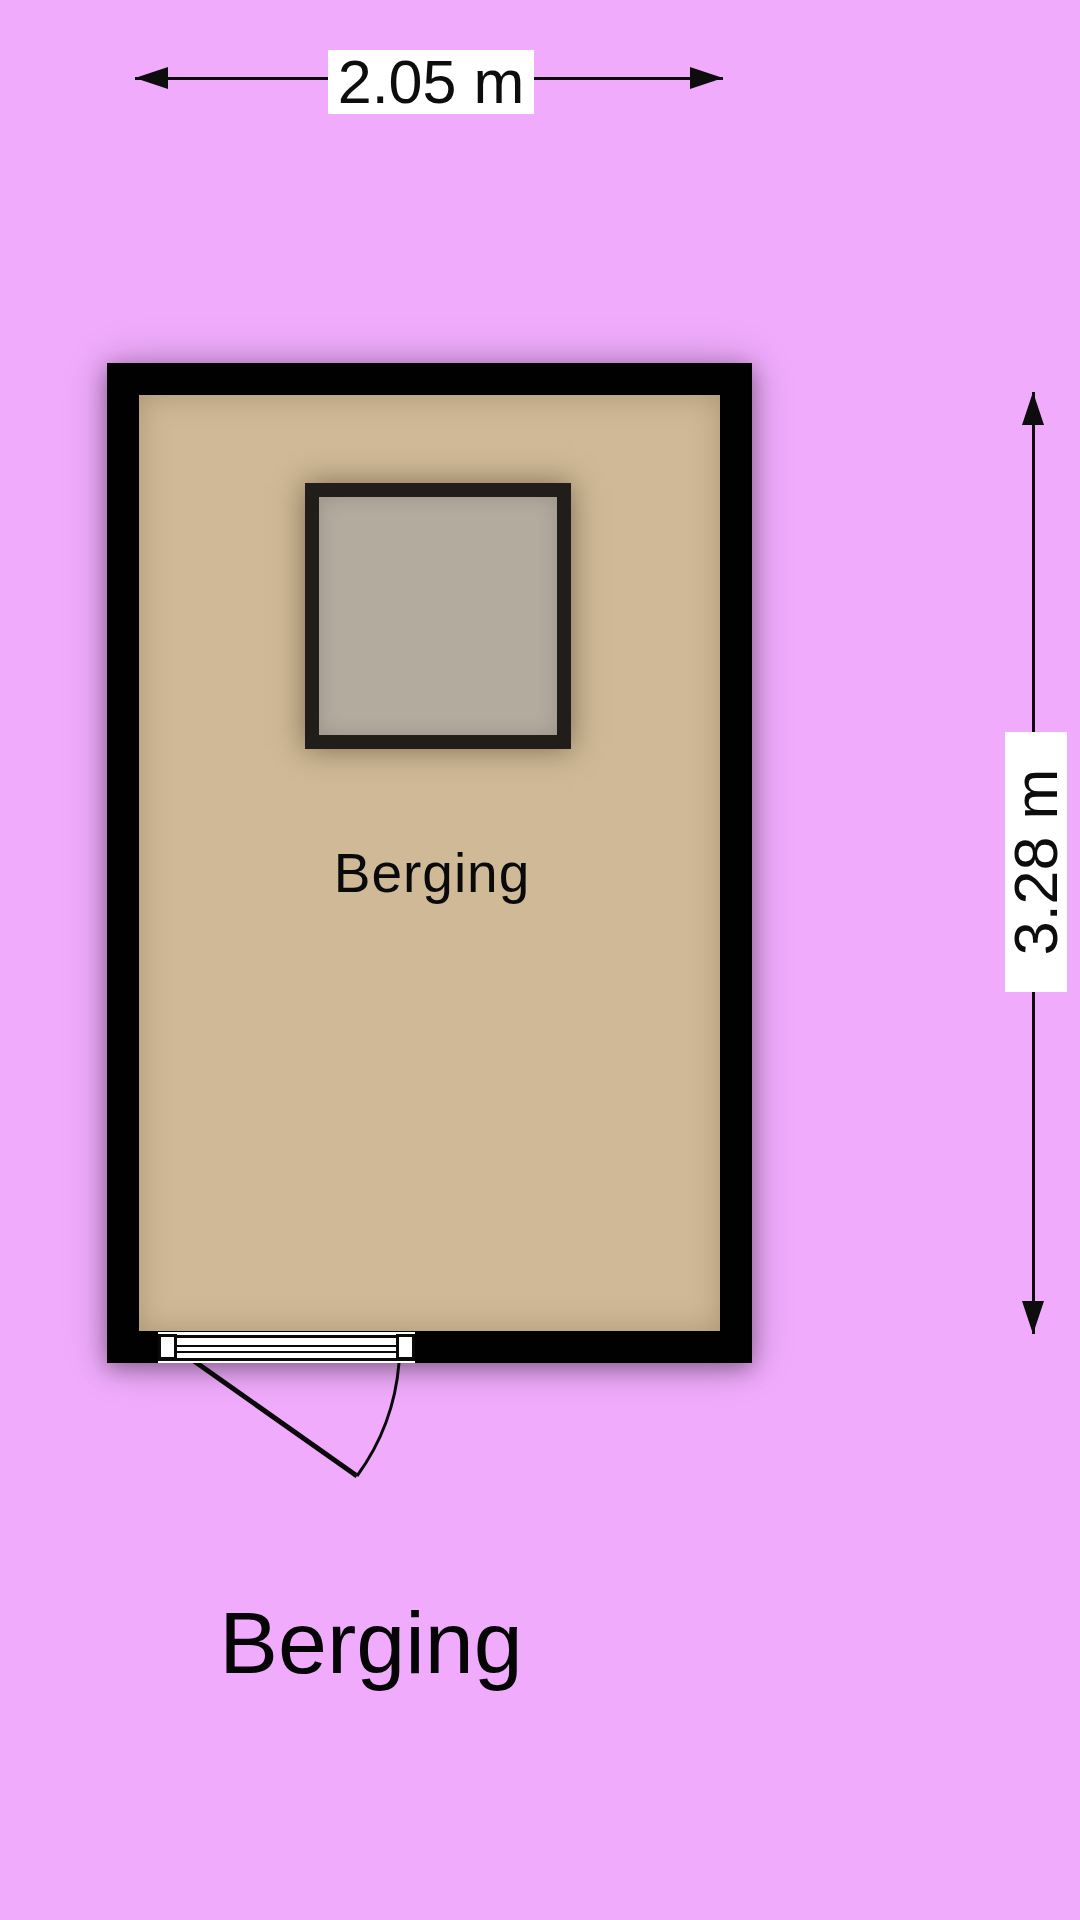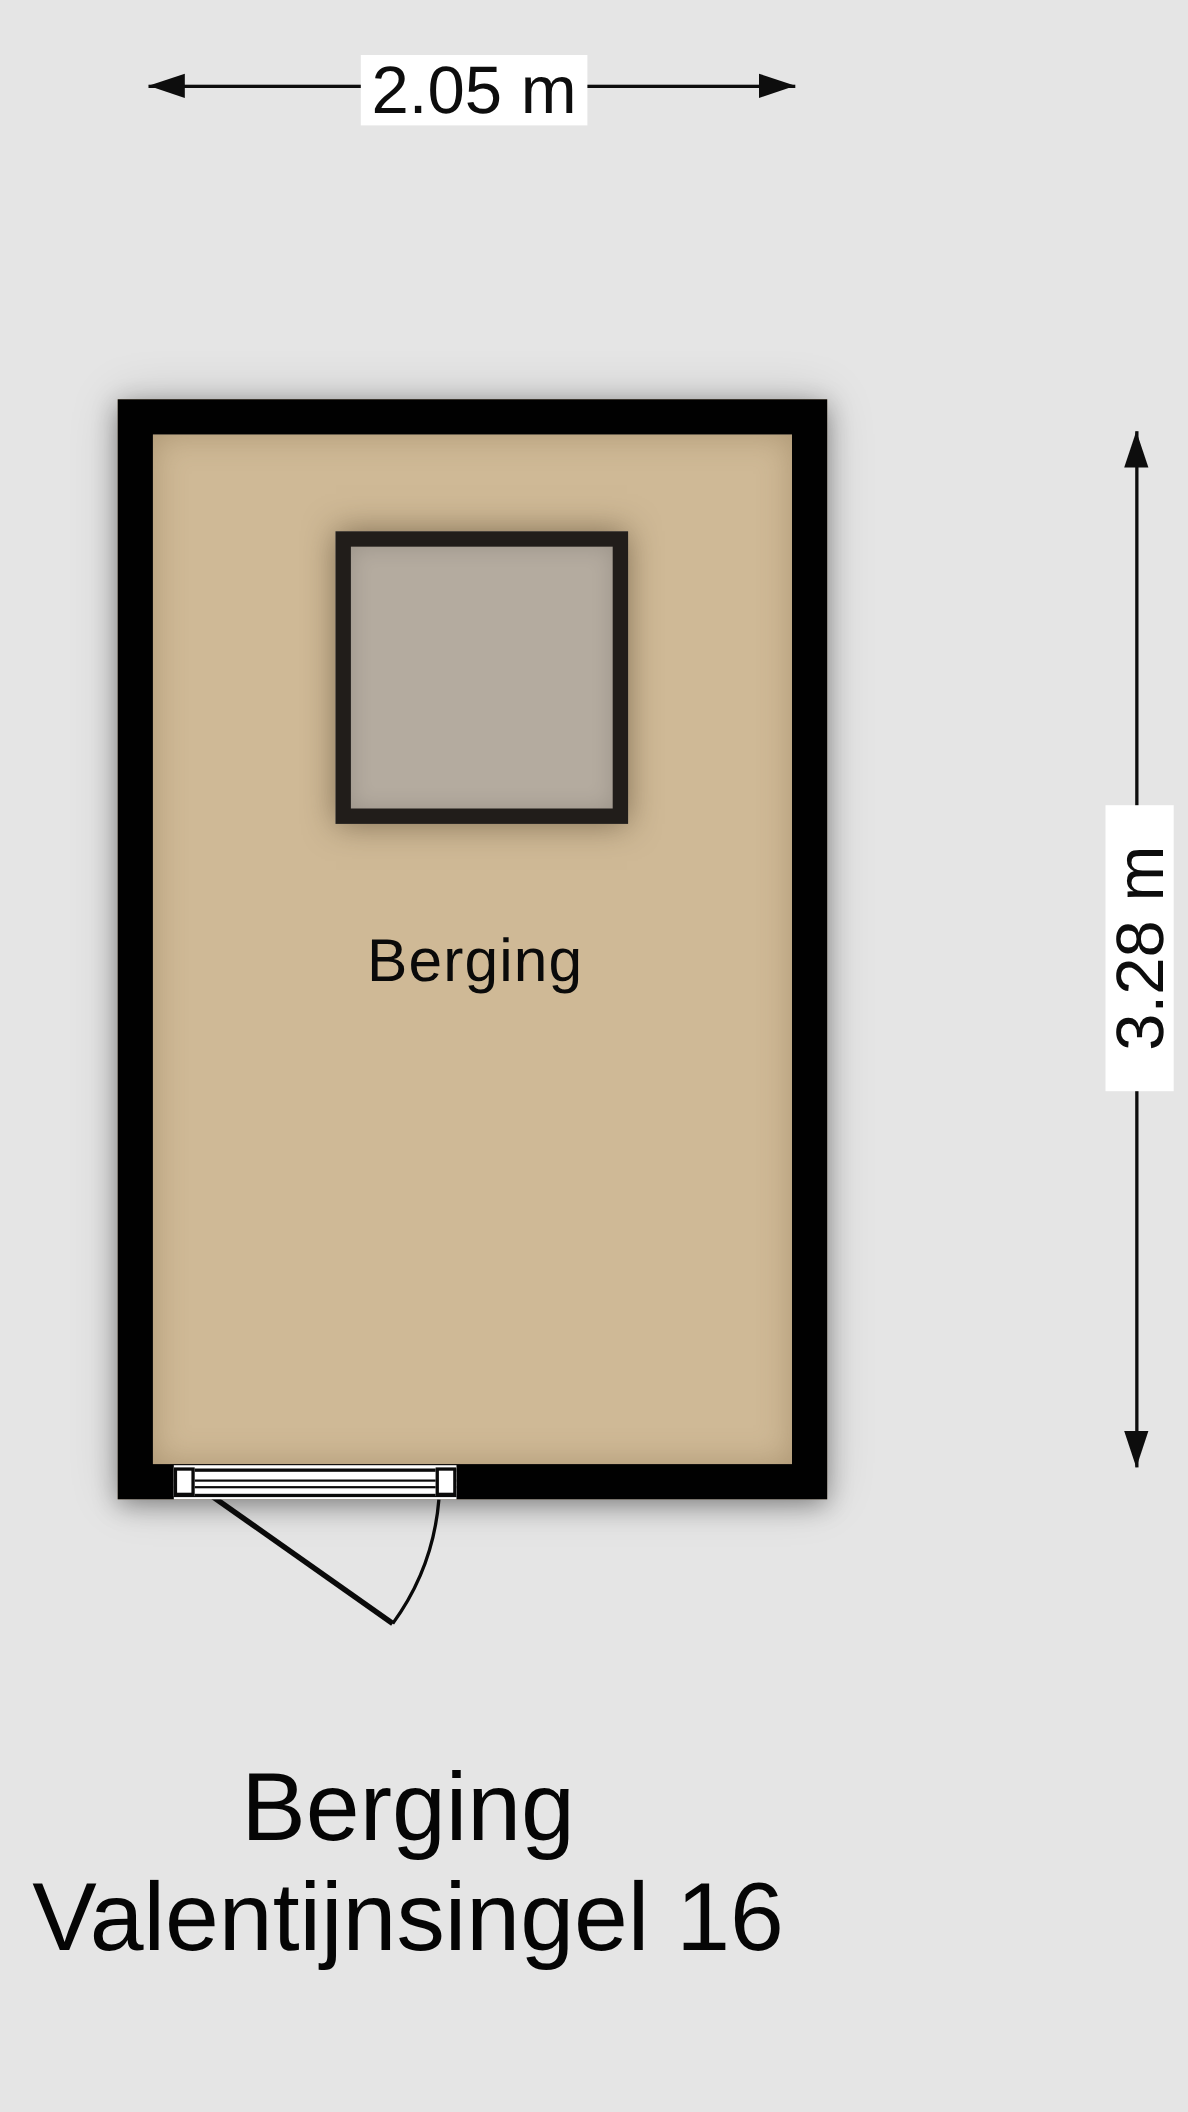--- a/index.html
+++ b/index.html
@@ -1,19 +1,19 @@
 <!DOCTYPE html>
 <html><head>
 <meta charset="utf-8">
 <style>
   html,body{margin:0;padding:0;background:#ffffff;}
   .page{
     position:relative;
     width:1080px;height:1920px;
-    background:#e5e5e5;
+    background:#f0abfc;
     font-family:"Liberation Sans", sans-serif;
     overflow:hidden;
   }
   
   .dim-line{position:absolute;background:#0d0d0d;}
   .dim-h-line{left:135px;top:77px;width:588px;height:3px;}
   .dim-v-line{left:1032px;top:392px;width:3px;height:942px;}
   .tri{position:absolute;width:0;height:0;}
   .tri-left{left:135px;top:67px;border-top:11px solid transparent;border-bottom:11px solid transparent;border-right:33px solid #0d0d0d;}
   .tri-right{left:690px;top:67px;border-top:11px solid transparent;border-bottom:11px solid transparent;border-left:33px solid #0d0d0d;}
@@ -104,16 +104,15 @@
     <div class="door-line l1"></div>
     <div class="door-line l2"></div>
     <div class="door-line l3"></div>
     <div class="door-line l4"></div>
     <div class="door-post door-post-left"></div>
     <div class="door-post door-post-right"></div>
   </div>
 
   <div class="title-block">
     <div>Berging</div>
-    <div>Valentijnsingel 16</div>
   </div>
 
 </div>
 
 </body></html>

